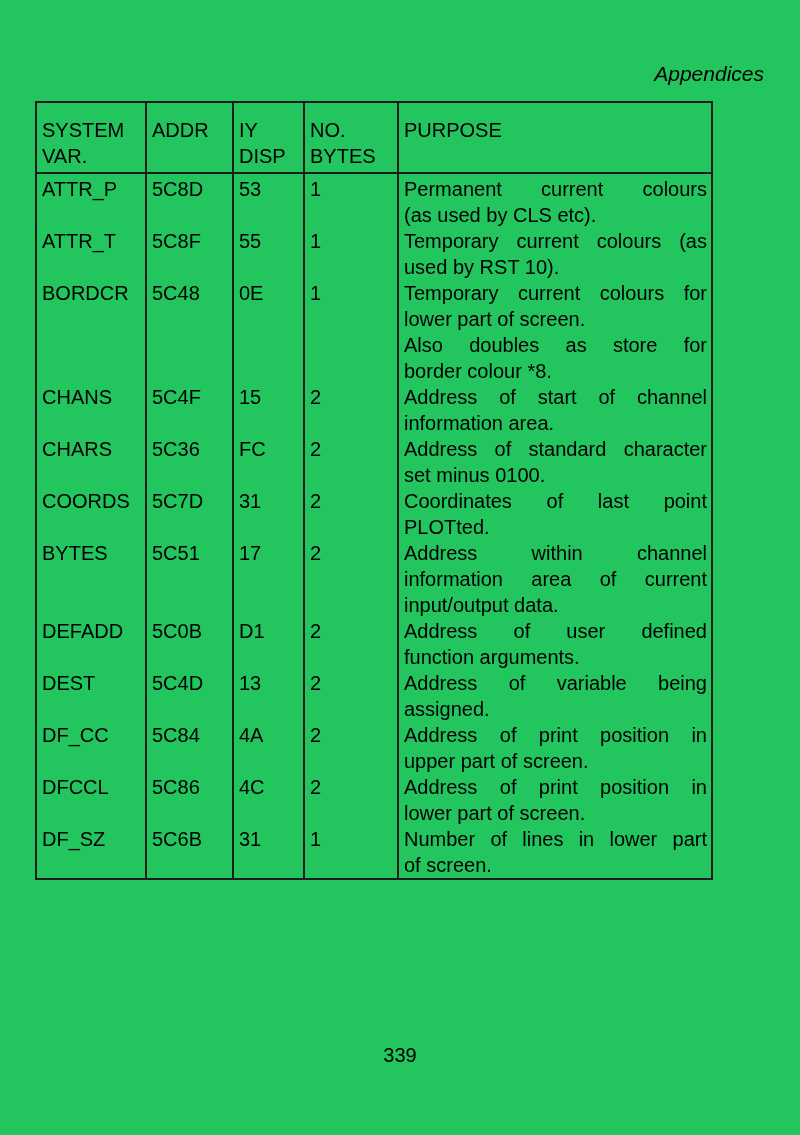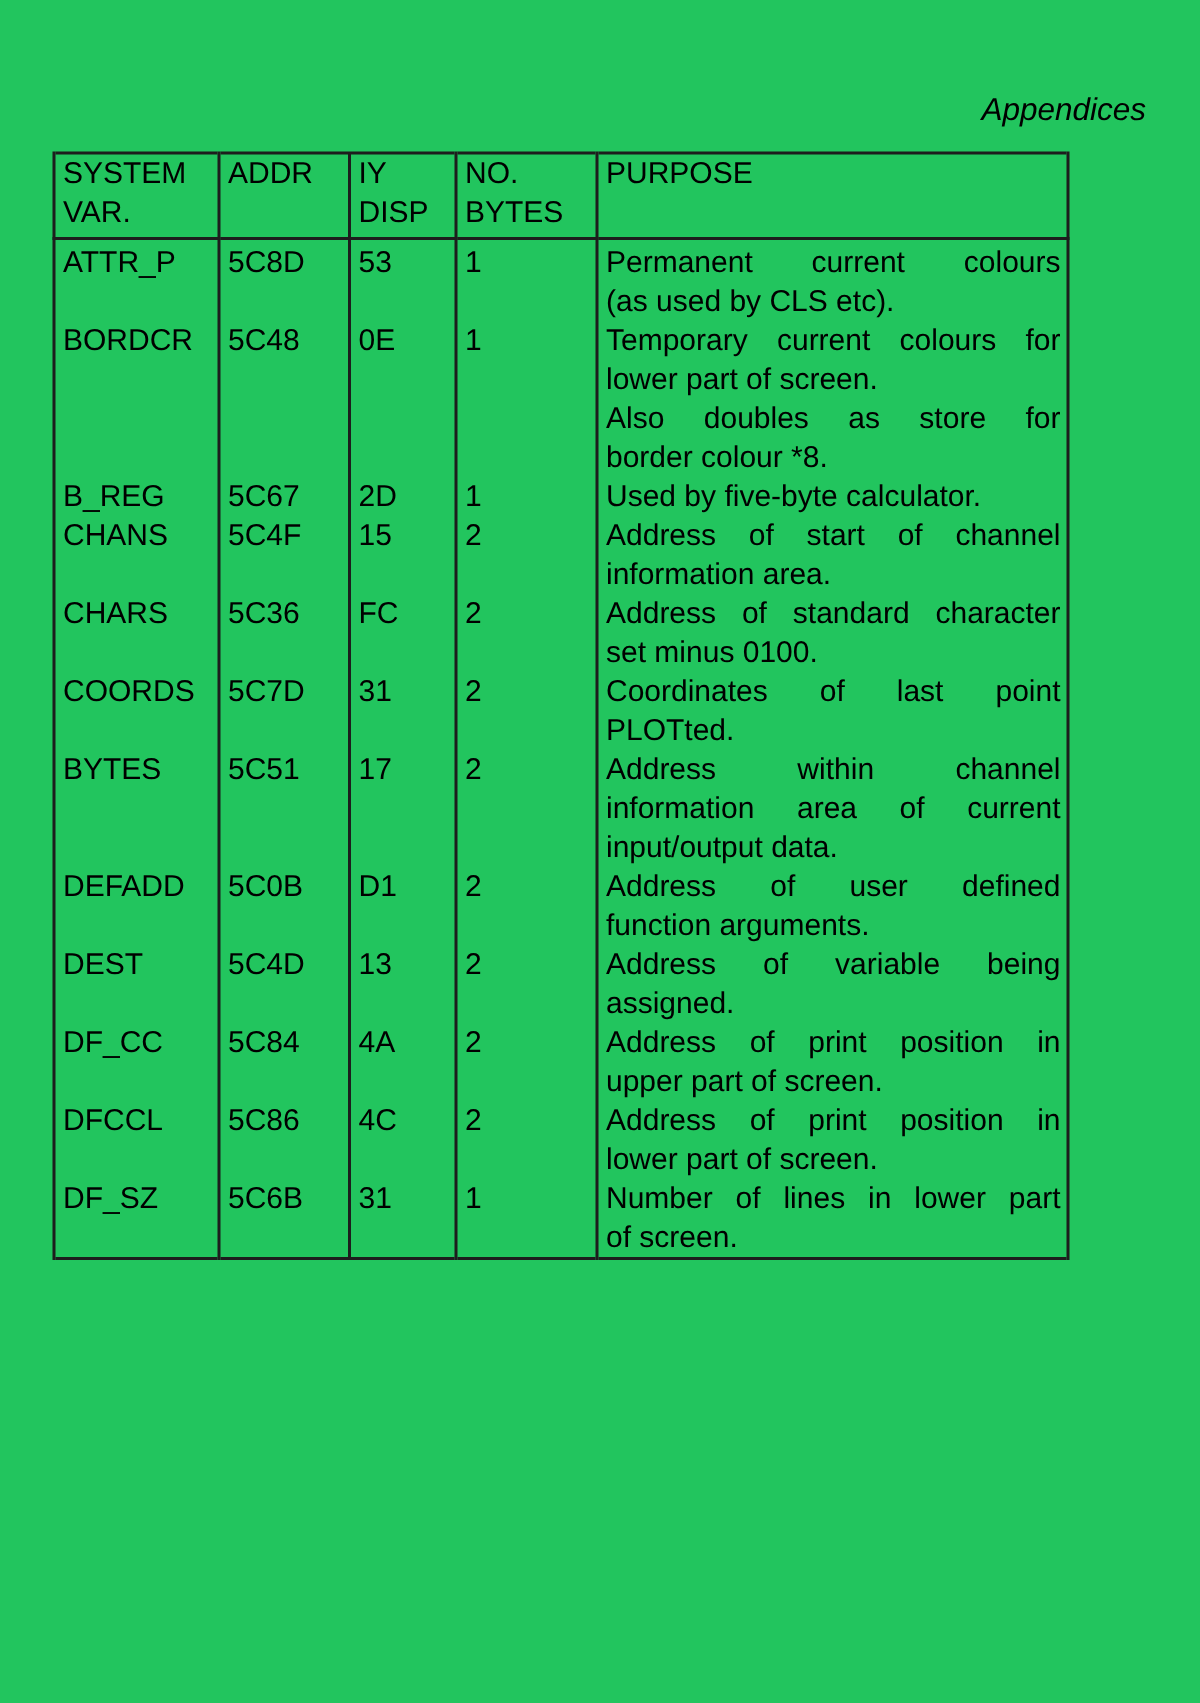--- a/index.html
+++ b/index.html
@@ -35,21 +35,21 @@
   .sysvar-table th, .sysvar-table td {
     border-left: 2px solid #1d1d1d;
     border-right: 2px solid #1d1d1d;
     vertical-align: top;
     text-align: left;
     font-weight: normal;
     padding: 0 4px 0 5px;
   }
   .sysvar-table thead th {
     border-bottom: 2px solid #1d1d1d;
-    padding-top: 0;
+    padding-top: 14px;
     padding-bottom: 3px;
   }
   .sysvar-table tbody tr:first-child td { padding-top: 2px; }
   .hline { display: block; }
   .para { margin: 0; }
   .line { display: block; }
   .line.just { text-align: justify; text-align-last: justify; }
   .page-number {
     position: absolute;
     top: 1044px;
@@ -104,49 +104,50 @@
     <td>53</td>
     <td>1</td>
     <td>
             <p class="para">
               <span class="line just">Permanent current colours</span>
               <span class="line">(as used by CLS etc).</span>
             </p>
           </td>
   </tr>
 
+  <tr>
+    <td>ATTR_T</td>
+    <td>5C8F</td>
+    <td>55</td>
+    <td>1</td>
+    <td>
+            <p class="para">
+              <span class="line just">Temporary current colours (as</span>
+              <span class="line">used by RST 10).</span>
+            </p>
+          </td>
+  </tr>
 
   <tr>
     <td>BORDCR</td>
     <td>5C48</td>
     <td>0E</td>
     <td>1</td>
     <td>
             <p class="para">
               <span class="line just">Temporary current colours for</span>
               <span class="line">lower part of screen.</span>
             </p>
             <p class="para">
               <span class="line just">Also doubles as store for</span>
               <span class="line">border colour *8.</span>
             </p>
           </td>
   </tr>
 
-  <tr>
-    <td>B_REG</td>
-    <td>5C67</td>
-    <td>2D</td>
-    <td>1</td>
-    <td>
-            <p class="para">
-              <span class="line">Used by five-byte calculator.</span>
-            </p>
-          </td>
-  </tr>
 
   <tr>
     <td>CHANS</td>
     <td>5C4F</td>
     <td>15</td>
     <td>2</td>
     <td>
             <p class="para">
               <span class="line just">Address of start of channel</span>
               <span class="line">information area.</span>
@@ -256,13 +257,14 @@
     <td>
             <p class="para">
               <span class="line just">Number of lines in lower part</span>
               <span class="line">of screen.</span>
             </p>
           </td>
   </tr>
 </tbody>
   </table>
 
+  <div class="page-number">339</div>
 </div>
 
 </body></html>

